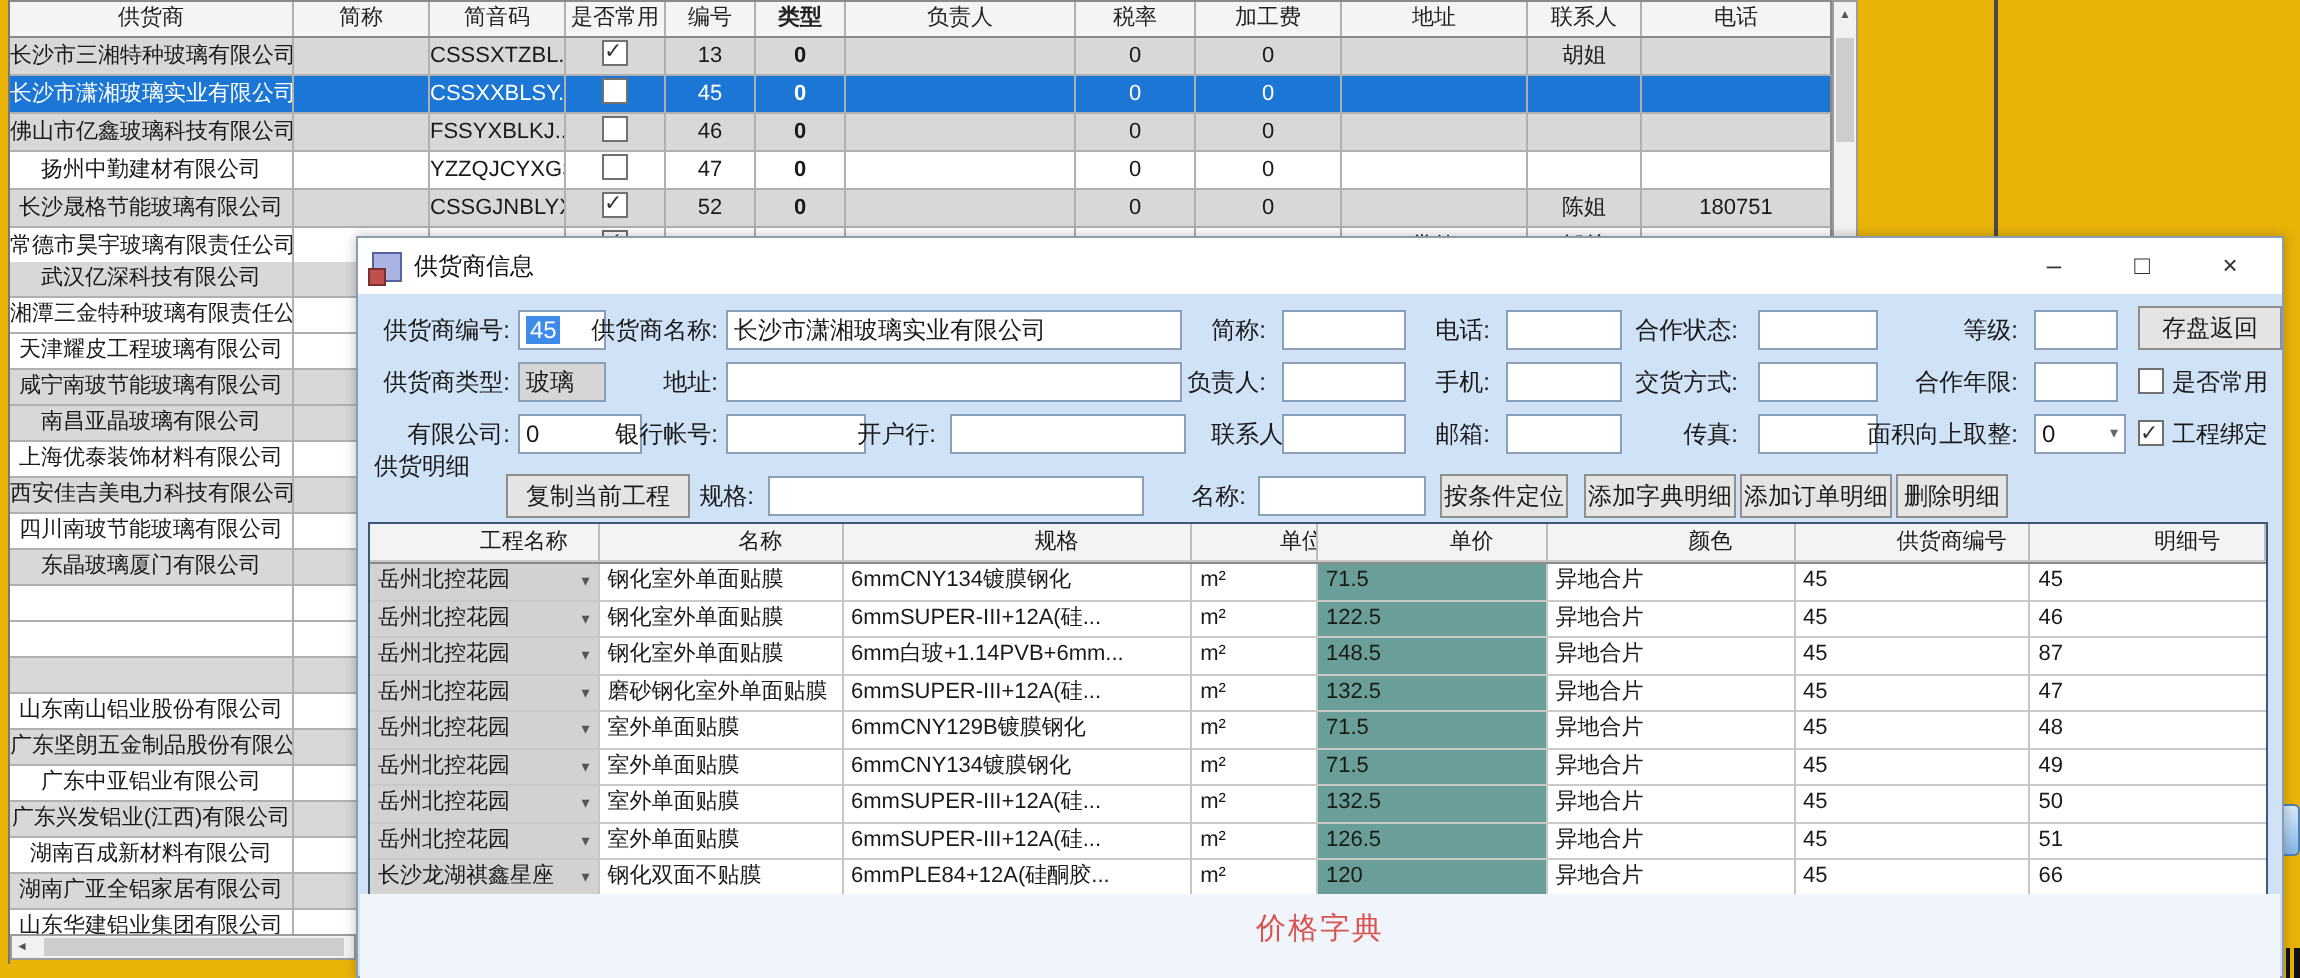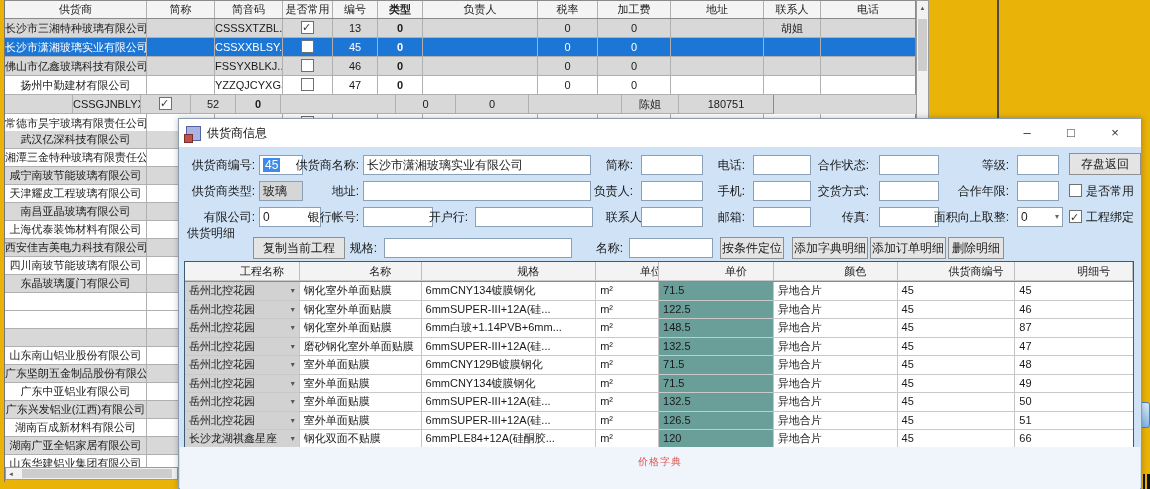--- a/index.html
+++ b/index.html
@@ -70,21 +70,21 @@
   .ghead .gc{text-align:center;line-height:18px;border-right:1px solid #bdbdbd;padding-left:44px;}
   .grow{height:18.5px;}
   .gc{box-sizing:border-box;font-size:11px;line-height:17px;padding:0 4px;overflow:hidden;white-space:nowrap;
       border-right:1px solid #c6c6c6;border-bottom:1px solid #c9c9c9;}
   .g0{width:115px;} .g1{width:122px;} .g2{width:175px;} .g3{width:63px;} .g4{width:115px;}
   .g5{width:124px;} .g6{width:118px;} .g7{width:118px;border-right:none;}
   .gc.combo-cell{background:#d2d2d2;}
   .gc.combo-cell .chev{float:right;font-size:8px;color:#555;line-height:17px;}
   .gc.price{background:#699e99;}
   .dlg-bottom{position:absolute;left:1px;right:1px;top:328px;height:42px;background:#f0f5fb;}
-  .note{position:absolute;left:0;right:0;top:8px;text-align:center;font-size:10px;color:#d9534f;letter-spacing:1px;}
+  .note{position:absolute;left:0;right:0;top:8px;text-align:center;font-size:15px;color:#d9534f;letter-spacing:1px;}
 </style>
 </head>
 <body>
 
 <div class="stage">
   <div class="win-left-border"></div>
   <div class="win-right-line"></div>
 
   <div class="bg-table">
     <div class="bghead" id="bg-head">
@@ -152,20 +152,21 @@
           <div class="bgc c4">47</div>
           <div class="bgc c5">0</div>
           <div class="bgc c6"></div>
           <div class="bgc c7">0</div>
           <div class="bgc c8">0</div>
           <div class="bgc c9"></div>
           <div class="bgc c10"></div>
           <div class="bgc c11"></div>
         </div>
         <div class="bgrow odd">
+          <div class="bgc c0">长沙晟格节能玻璃有限公司</div>
           <div class="bgc c1"></div>
           <div class="bgc c2">CSSGJNBLYXGS</div>
           <div class="bgc c3"><span class="cb on"></span></div>
           <div class="bgc c4">52</div>
           <div class="bgc c5">0</div>
           <div class="bgc c6"></div>
           <div class="bgc c7">0</div>
           <div class="bgc c8">0</div>
           <div class="bgc c9"></div>
           <div class="bgc c10">陈姐</div>
@@ -194,26 +195,26 @@
 
   <div class="list" id="supplier-list">
       <div class="lrow odd">
         <div class="lname">武汉亿深科技有限公司</div>
         <div class="lstub"></div>
       </div>
       <div class="lrow">
         <div class="lname">湘潭三金特种玻璃有限责任公司</div>
         <div class="lstub"></div>
       </div>
+      <div class="lrow">
+        <div class="lname">天津耀皮工程玻璃有限公司</div>
+        <div class="lstub"></div>
+      </div>
       <div class="lrow odd">
         <div class="lname">咸宁南玻节能玻璃有限公司</div>
-        <div class="lstub"></div>
-      </div>
-      <div class="lrow">
-        <div class="lname">天津耀皮工程玻璃有限公司</div>
         <div class="lstub"></div>
       </div>
       <div class="lrow odd">
         <div class="lname">南昌亚晶玻璃有限公司</div>
         <div class="lstub"></div>
       </div>
       <div class="lrow">
         <div class="lname">上海优泰装饰材料有限公司</div>
         <div class="lstub"></div>
       </div>

